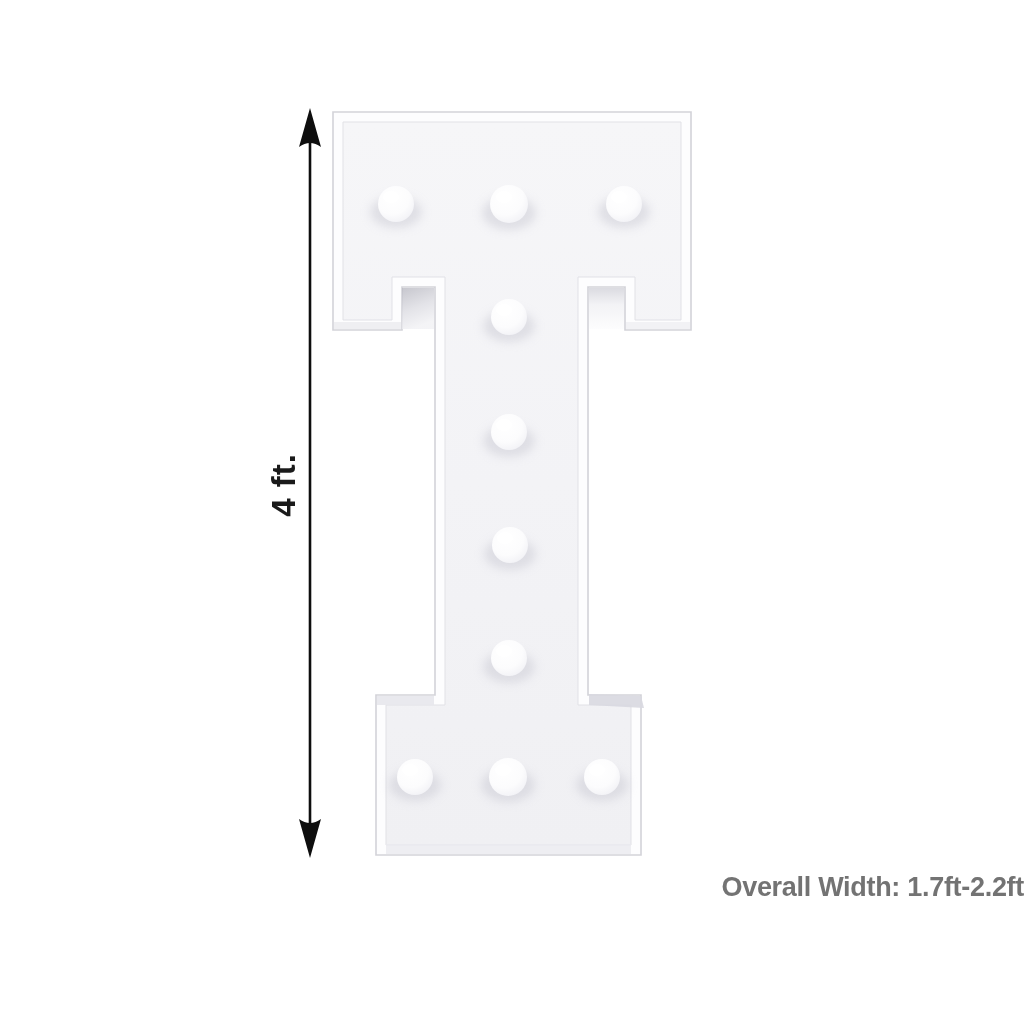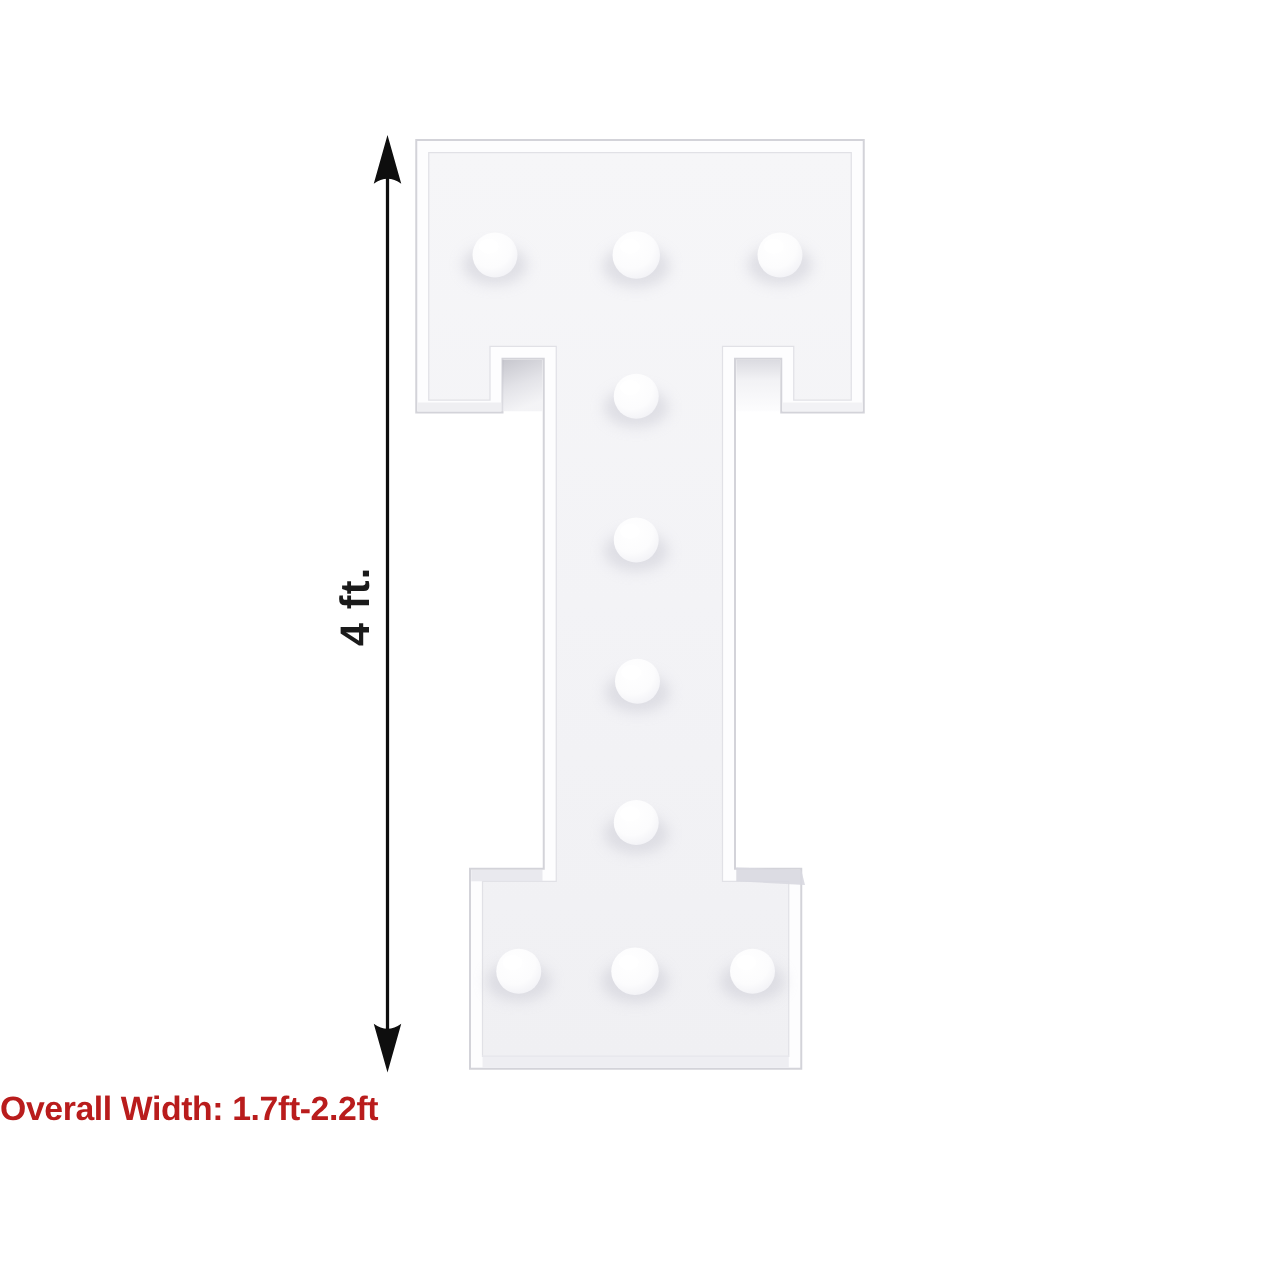--- a/index.html
+++ b/index.html
@@ -33,25 +33,25 @@
     font-size: 33px;
     letter-spacing: 1px;
     color: #1a1a1a;
     white-space: nowrap;
   }
   .width-label {
     position: absolute;
     left: 0;
     top: 872px;
     width: 1024px;
-    text-align: left;
+    text-align: right;
     font-weight: 700;
     font-size: 27px;
     letter-spacing: -0.3px;
-    color: #b91c1c;
+    color: #737373;
     white-space: nowrap;
   }
 </style>
 </head>
 <body>
 
 <div class="canvas">
 
   <svg width="1024" height="1024" viewBox="0 0 1024 1024">
     <defs>

